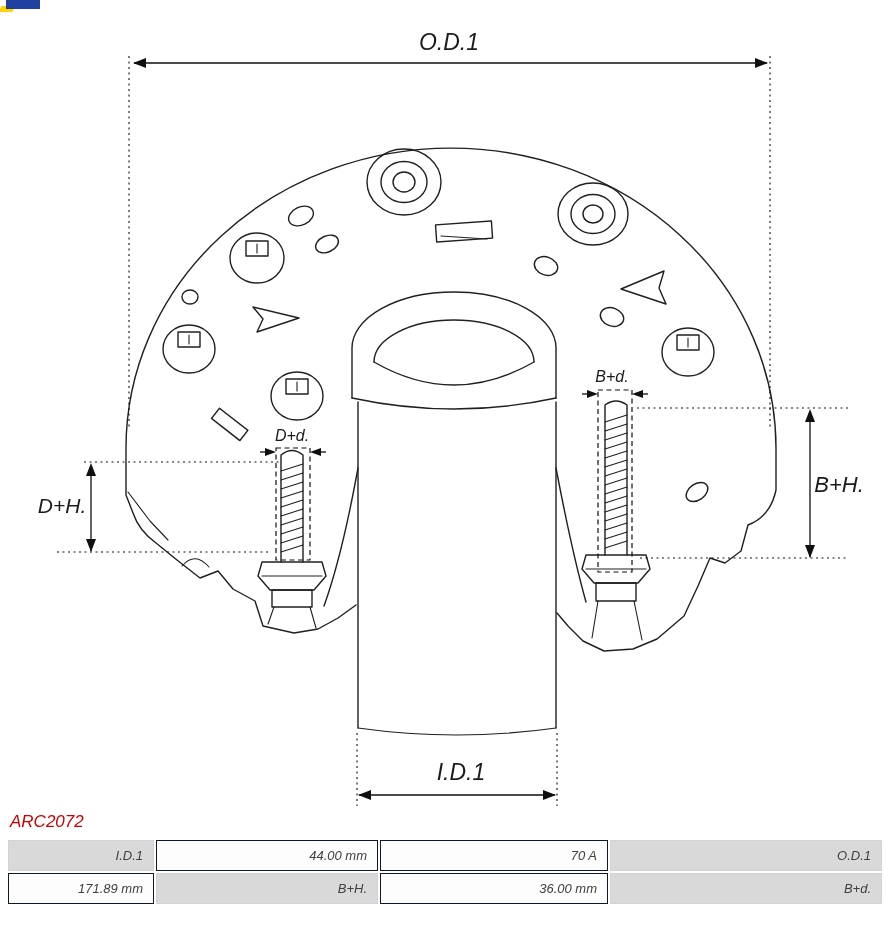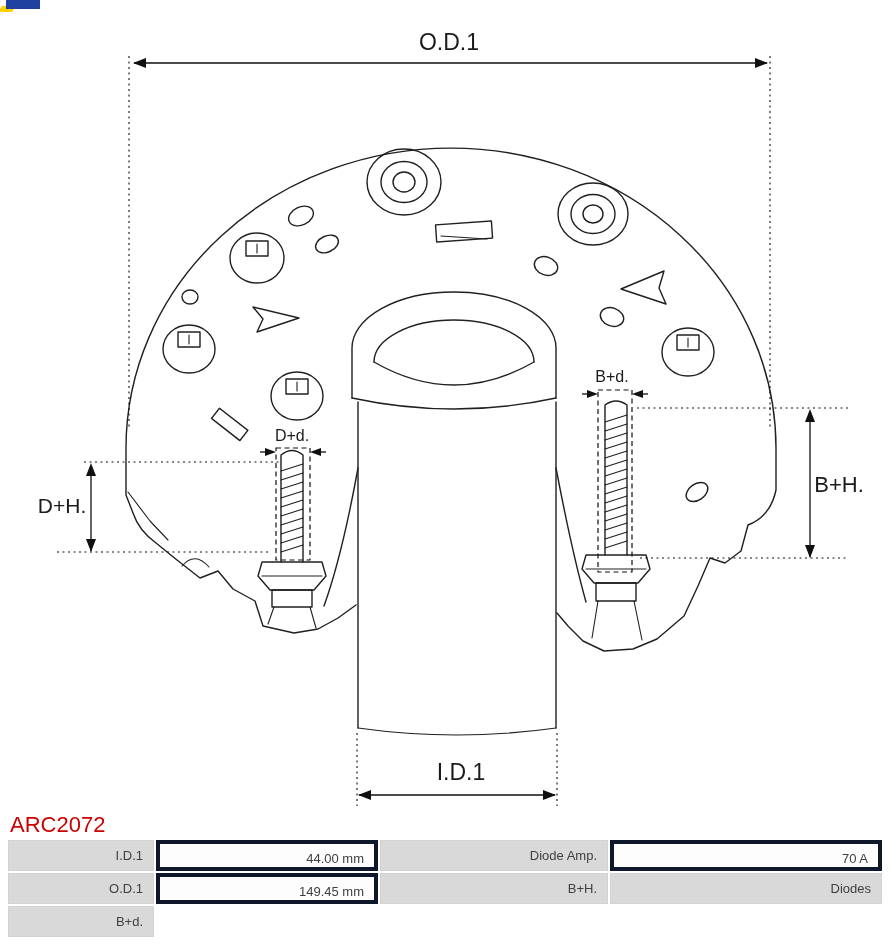--- a/index.html
+++ b/index.html
@@ -1,45 +1,45 @@
 <!DOCTYPE html>
 <html><head>
 <meta charset="utf-8">
 <style>
   html,body{margin:0;padding:0;background:#fff;}
   .page{position:relative;width:890px;height:946px;background:#ffffff;overflow:hidden;
-        font-family:"Liberation Sans",sans-serif;}
+        font-family:"Liberation Sans",sans-serif;font-style:italic;}
 
   
   .logo-frag{position:absolute;top:0;left:0;width:44px;height:16px;}
   .logo-bar{position:absolute;left:6px;top:0;width:34px;height:9px;background:#2040a0;}
   .logo-wedge{position:absolute;left:0;top:6px;width:14px;height:6px;background:#ffd200;
               transform:skewX(-32deg);}
 
   
   svg.drawing{position:absolute;left:0;top:0;}
   .ln{stroke:#202020;stroke-width:1.4;fill:none;stroke-linejoin:round;stroke-linecap:round;}
   .lnt{stroke:#202020;stroke-width:1.1;fill:none;stroke-linejoin:round;stroke-linecap:round;}
   .dim{stroke:#101010;stroke-width:1.3;fill:none;}
   .dot{stroke:#101010;stroke-width:1.1;stroke-dasharray:2 3.5;fill:none;}
   .dash{stroke:#101010;stroke-width:1.2;stroke-dasharray:5 3.5;fill:none;}
   .arr{fill:#101010;stroke:none;}
   svg.drawing text{fill:#1b1b1b;font-family:"Liberation Sans",sans-serif;}
 
   
-  .part-number{position:absolute;left:10px;top:812px;font-size:22px;color:#cc0000;}
+  .part-number{position:absolute;left:10px;top:812px;font-size:17px;color:#cc0000;}
 
   
   .spec-table{position:absolute;left:8px;top:840px;width:874px;display:grid;
               grid-template-columns:146px 222px 228px 272px;gap:2px;
               font-size:13px;color:#404040;}
   .cell{height:31px;line-height:31px;text-align:right;padding-right:10px;
         box-sizing:border-box;white-space:nowrap;overflow:hidden;}
   .cell.lbl{background:#d9d9d9;border:1px solid #d2d2d2;line-height:29px;}
-  .cell.val{background:#fdfdfd;border:4px solid #0f172a;line-height:29px;}
+  .cell.val{background:#fdfdfd;border:1px solid #0f172a;line-height:29px;}
 </style>
 </head>
 <body>
 
 <div class="page">
 
   <div class="logo-frag">
     <div class="logo-wedge"></div>
     <div class="logo-bar"></div>
   </div>
@@ -202,24 +202,23 @@
       <polygon class="arr" points="632,394 643,390 643,398"></polygon>
       <text x="612" y="382" text-anchor="middle" font-size="16">B+d.</text>
     </g>
   </svg>
 
   <div class="part-number">ARC2072</div>
 
   <div class="spec-table">
     <div class="cell lbl">I.D.1</div>
     <div class="cell val">44.00 mm</div>
-    <div class="cell lbl">Diode Amp.</div>
     <div class="cell val">70 A</div>
 
     <div class="cell lbl">O.D.1</div>
-    <div class="cell val">149.45 mm</div>
+    <div class="cell val">171.89 mm</div>
     <div class="cell lbl">B+H.</div>
-
-    <div class="cell lbl">Diodes</div>
+    <div class="cell val">36.00 mm</div>
+
     <div class="cell lbl">B+d.</div>
   </div>
 
 </div>
 
 </body></html>

